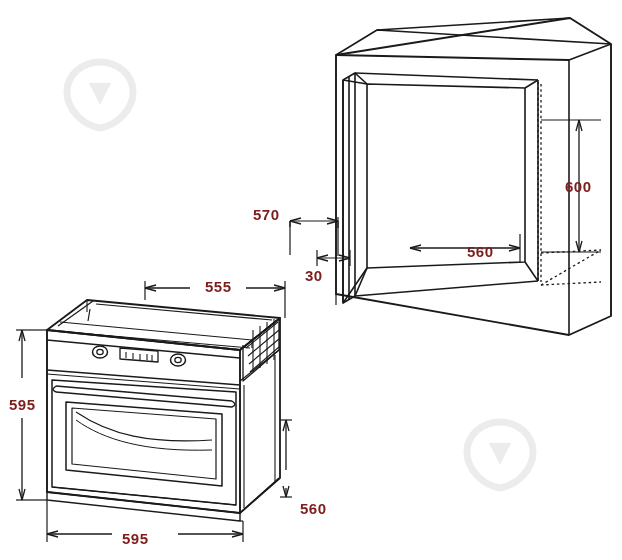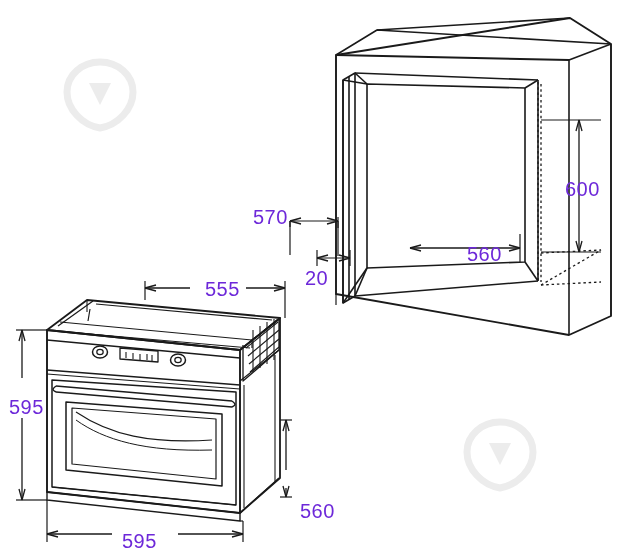--- a/index.html
+++ b/index.html
@@ -20,23 +20,23 @@
     background: #ffffff;
   }
   #stage svg {
     position: absolute;
     left: 0;
     top: 0;
   }
   .dim-label {
     position: absolute;
     font-family: "Liberation Sans", sans-serif;
-    font-weight: normal;
-    font-size: 20px;
-    color: #6d28d9;
+    font-weight: bold;
+    font-size: 15px;
+    color: #7f1d1d;
     letter-spacing: 0.5px;
     white-space: nowrap;
     user-select: none;
   }
 </style>
 </head>
 <body>
 
 <div id="stage">
 
@@ -208,21 +208,21 @@
       <path d="M47,534 L58,531 M47,534 L58,537" stroke-width="1.3"></path>
       <path d="M243,534 L232,531 M243,534 L232,537" stroke-width="1.3"></path>
       <path d="M47,500 L47,542" stroke-width="1.2"></path>
       <path d="M243,521 L243,542" stroke-width="1.2"></path>
       <path d="M240,521 L243,521" stroke-width="1.2"></path>
     </g>
   </svg>
 
   <div class="dim-label" style="left:253px; top:206px;">570</div>
 
-  <div class="dim-label" style="left:305px; top:267px;">20</div>
+  <div class="dim-label" style="left:305px; top:267px;">30</div>
 
   <div class="dim-label" style="left:467px; top:243px;">560</div>
 
   <div class="dim-label" style="left:565px; top:178px;">600</div>
 
   <div class="dim-label" style="left:205px; top:278px;">555</div>
 
   <div class="dim-label" style="left:9px; top:396px;">595</div>
 
   <div class="dim-label" style="left:300px; top:500px;">560</div>

